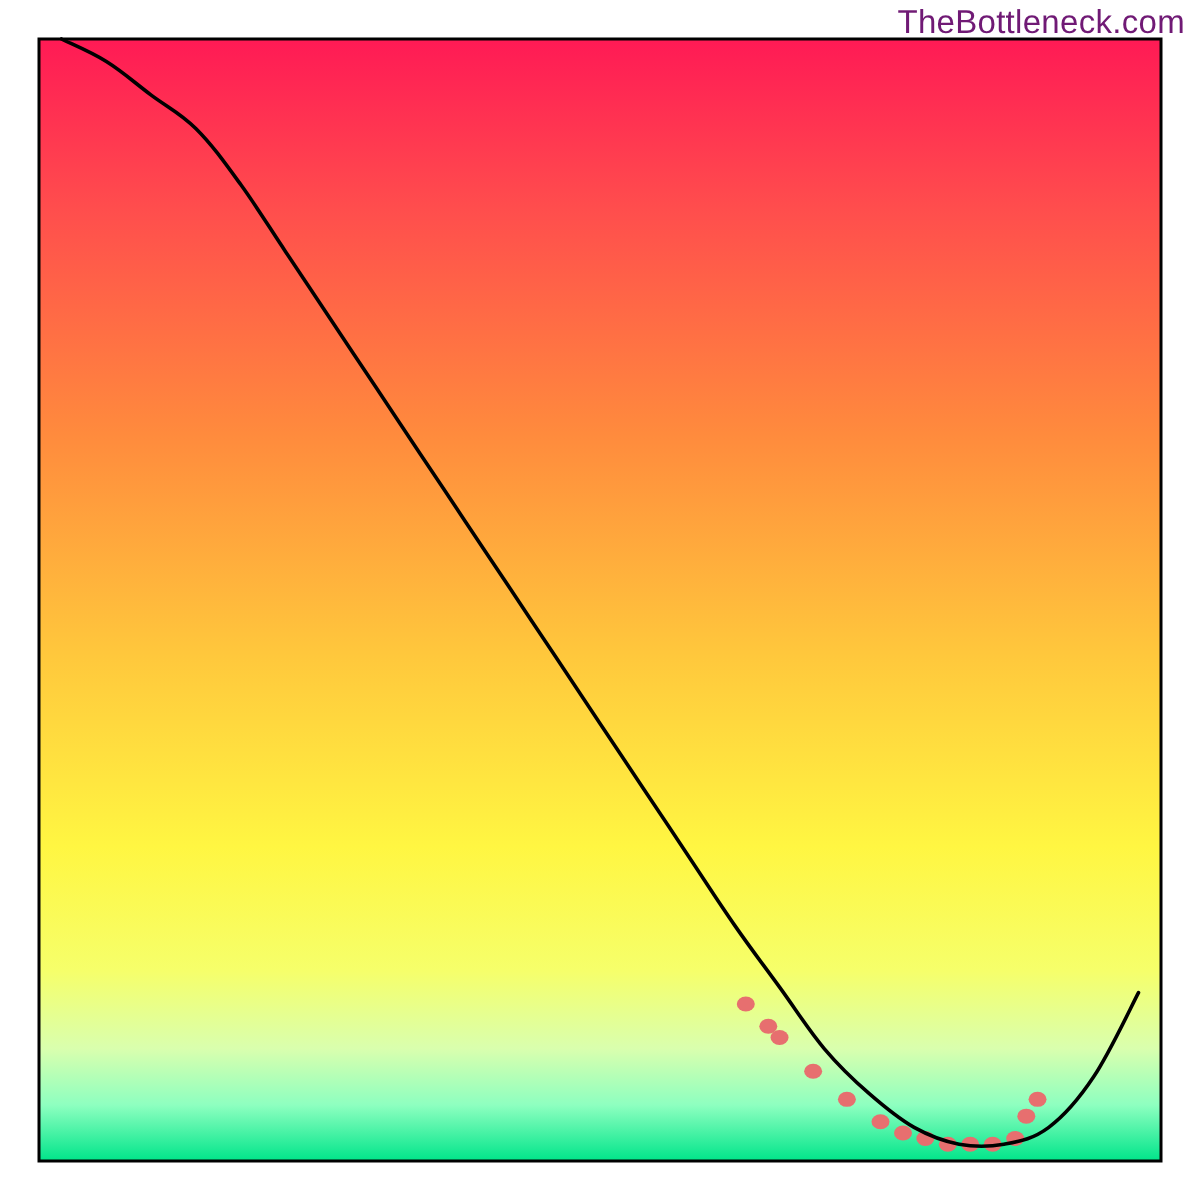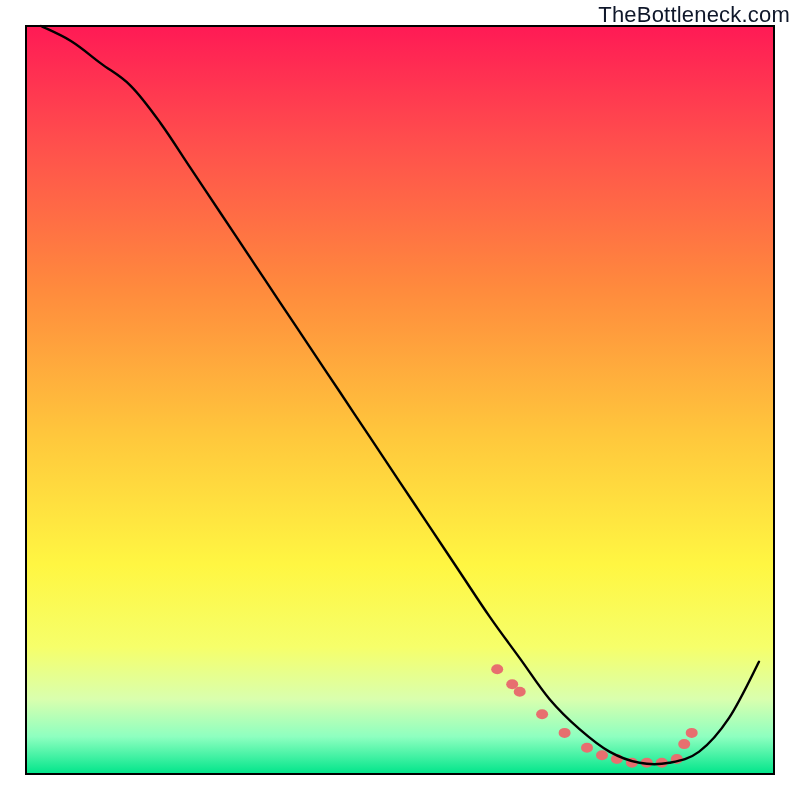--- a/index.html
+++ b/index.html
@@ -15,21 +15,21 @@
     position: relative;
     width: 800px;
     height: 800px;
   }
   .watermark {
     position: absolute;
     top: 2px;
     right: 10px;
     font-size: 22px;
     font-weight: 500;
-    color: #0f172a;
+    color: #701a75;
     letter-spacing: 0.2px;
     z-index: 10;
   }
   svg.chart {
     position: absolute;
     left: 0;
     top: 0;
     width: 800px;
     height: 800px;
     display: block;

